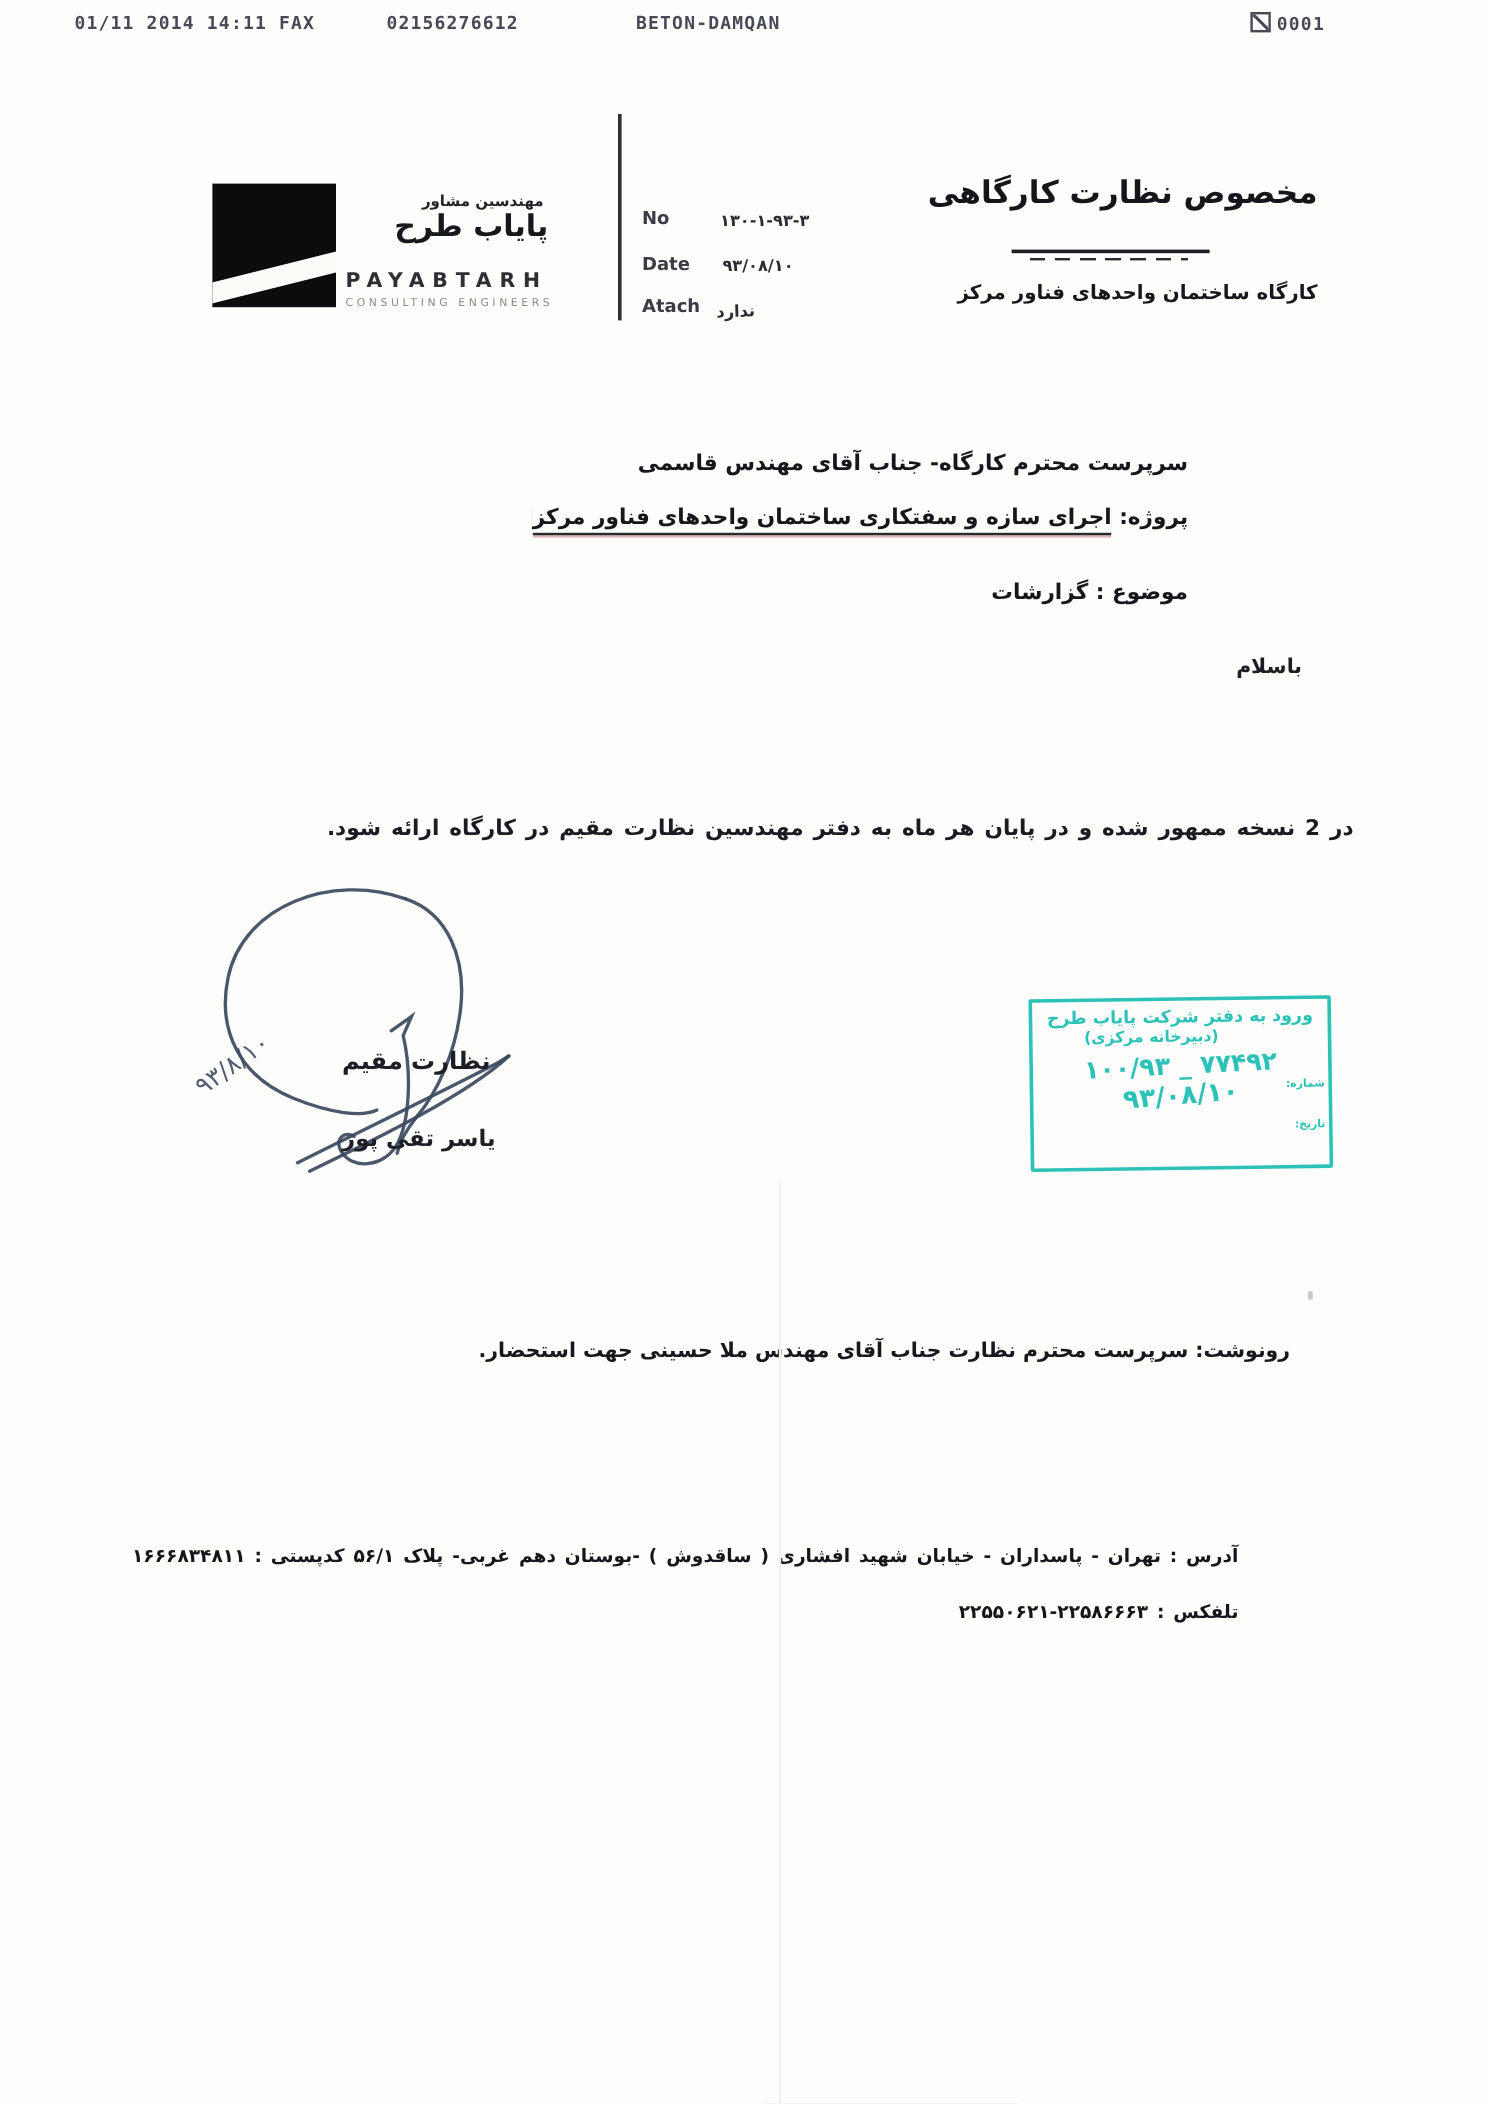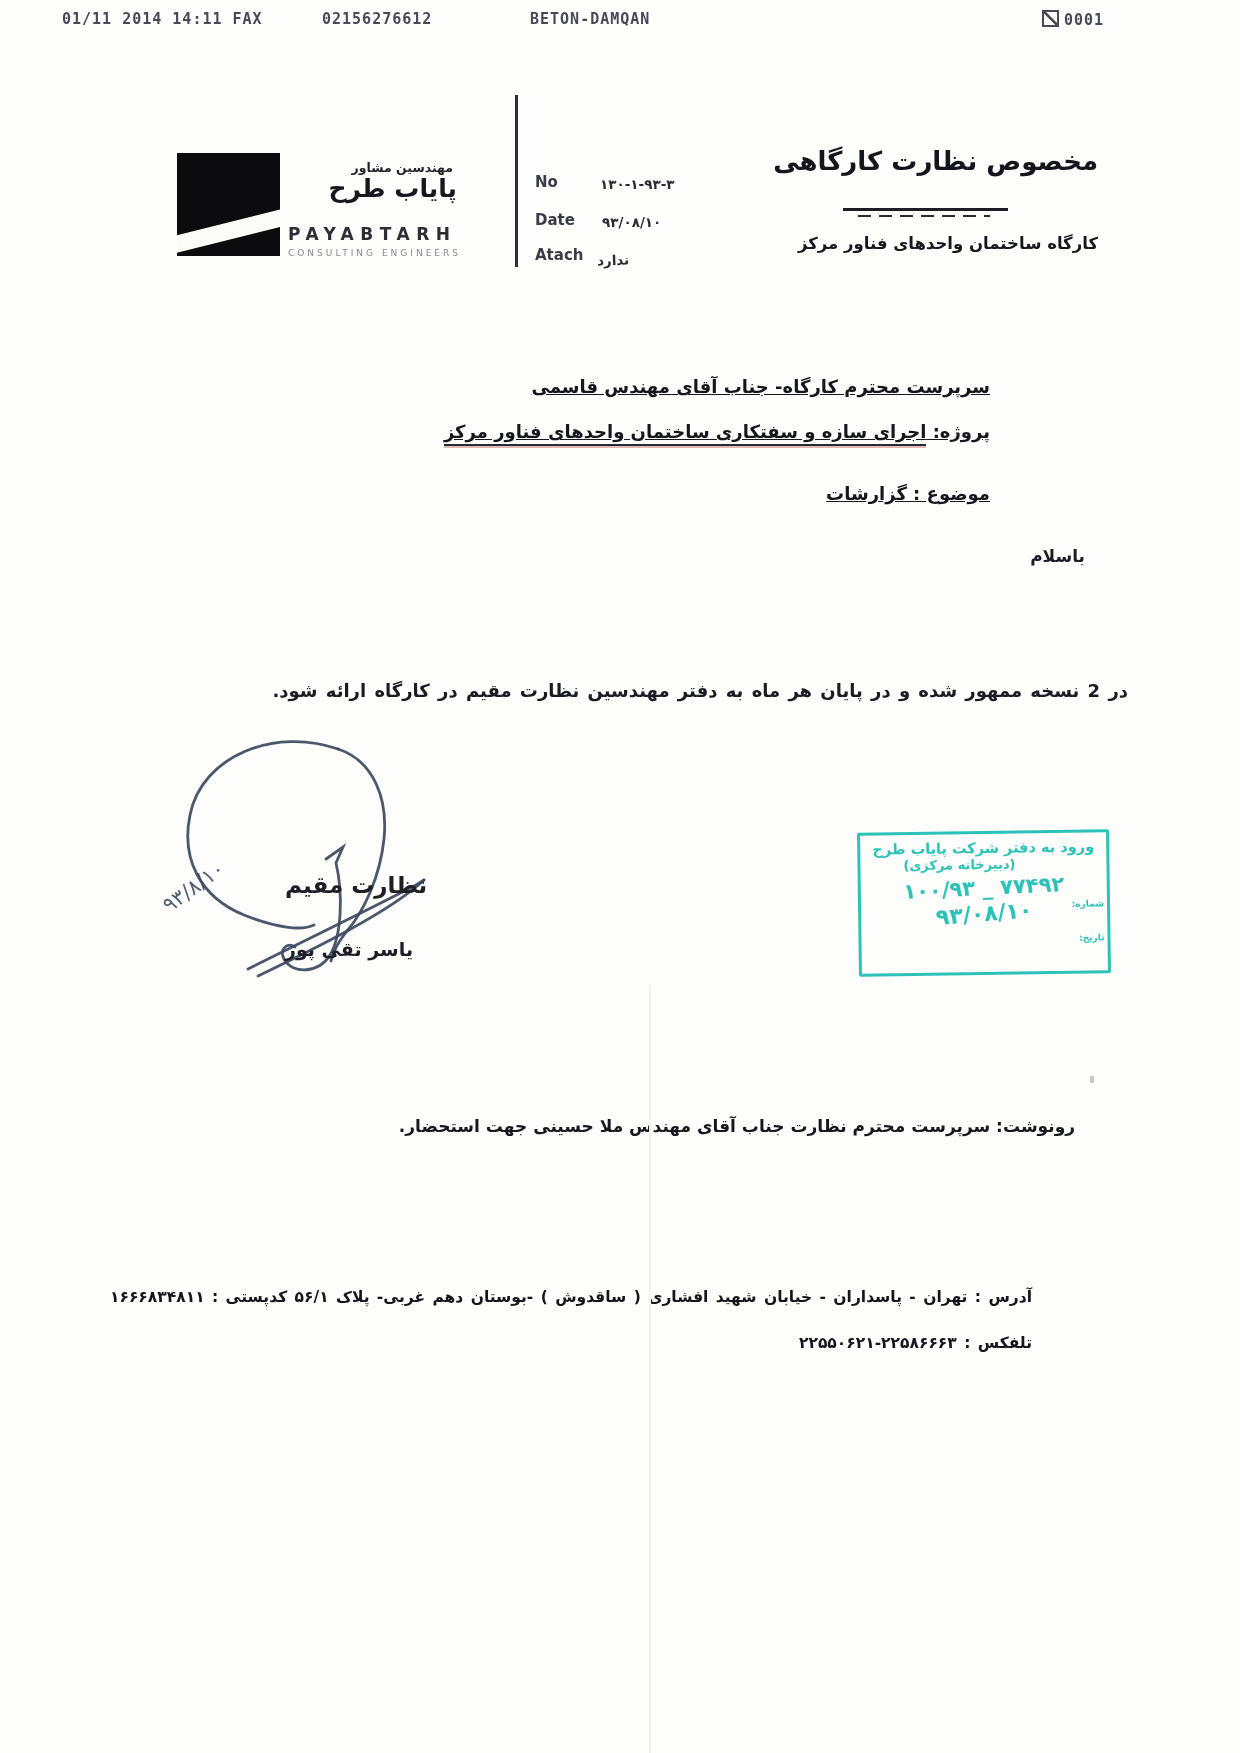--- a/index.html
+++ b/index.html
@@ -27,28 +27,28 @@
   .logo-en-sub{left:288px;top:248px;font-size:9px;letter-spacing:3px;color:#8a8a90;}
   .divider-v{left:515px;top:95px;width:3px;height:172px;background:#2e2f38;}
   .meta-label{left:535px;font-size:15px;font-weight:bold;color:#3a3b45;}
   .meta-value{left:598px;font-size:13.5px;font-weight:bold;color:#2a2b33;}
   .head-right{right:142px;top:146px;font-size:26px;color:#15161c;}
   .head-underline{left:843px;top:208px;width:165px;height:3px;background:#1d1d24;}
   .head-underline2{left:858px;top:215px;width:132px;height:2px;
     background:repeating-linear-gradient(90deg,#2a2a31 0 13px,transparent 13px 21px);}
   .subhead-right{right:142px;top:234px;font-size:16.5px;color:#17181e;}
   
-  .rcpt{right:250px;font-size:18px;color:#16171d;text-decoration:underline;}
+  .rcpt{right:250px;font-size:18px;color:#16171d;}
   .proj-underline{border-bottom:2.5px solid #2a2a31;box-shadow:0 2px 0 rgba(165,60,55,.35);padding-bottom:2px;margin-top:16px;}
   
   .body-line{right:112px;font-size:18px;word-spacing:2px;color:#1b1c23;}
   
   .sig-svg{left:150px;top:735px;}
   .sig-stroke{fill:none;stroke:#3c4a5f;stroke-width:2.8;stroke-linecap:round;opacity:.92;}
-  .sig-role{left:285px;top:872px;font-size:23px;color:#1d1e26;}
+  .sig-role{left:285px;top:872px;font-size:20px;color:#1d1e26;}
   .sig-name{left:285px;top:938px;font-size:19px;color:#1d1e26;}
   .sig-date{left:158px;top:898px;font-size:21px;color:#3c4a5f;letter-spacing:2px;
     transform:rotate(-36deg);transform-origin:left top;opacity:.88;}
   
   .stamp{left:858px;top:831px;width:246px;height:138px;border:3px solid #2cc2b8;border-radius:2px;
     color:#2cc2b8;transform:rotate(-0.8deg);}
   .stamp-l1{margin-top:6px;text-align:center;font-size:14.5px;font-weight:bold;}
   .stamp-l2{margin-top:1px;text-align:center;font-size:13px;font-weight:bold;transform:translateX(-24px);}
   .stamp-num{margin-top:4px;text-align:center;font-size:21px;font-weight:bold;transform:rotate(-2deg);}
   .stamp-date{margin-top:1px;text-align:center;font-size:22px;font-weight:bold;transform:rotate(-4deg);}

